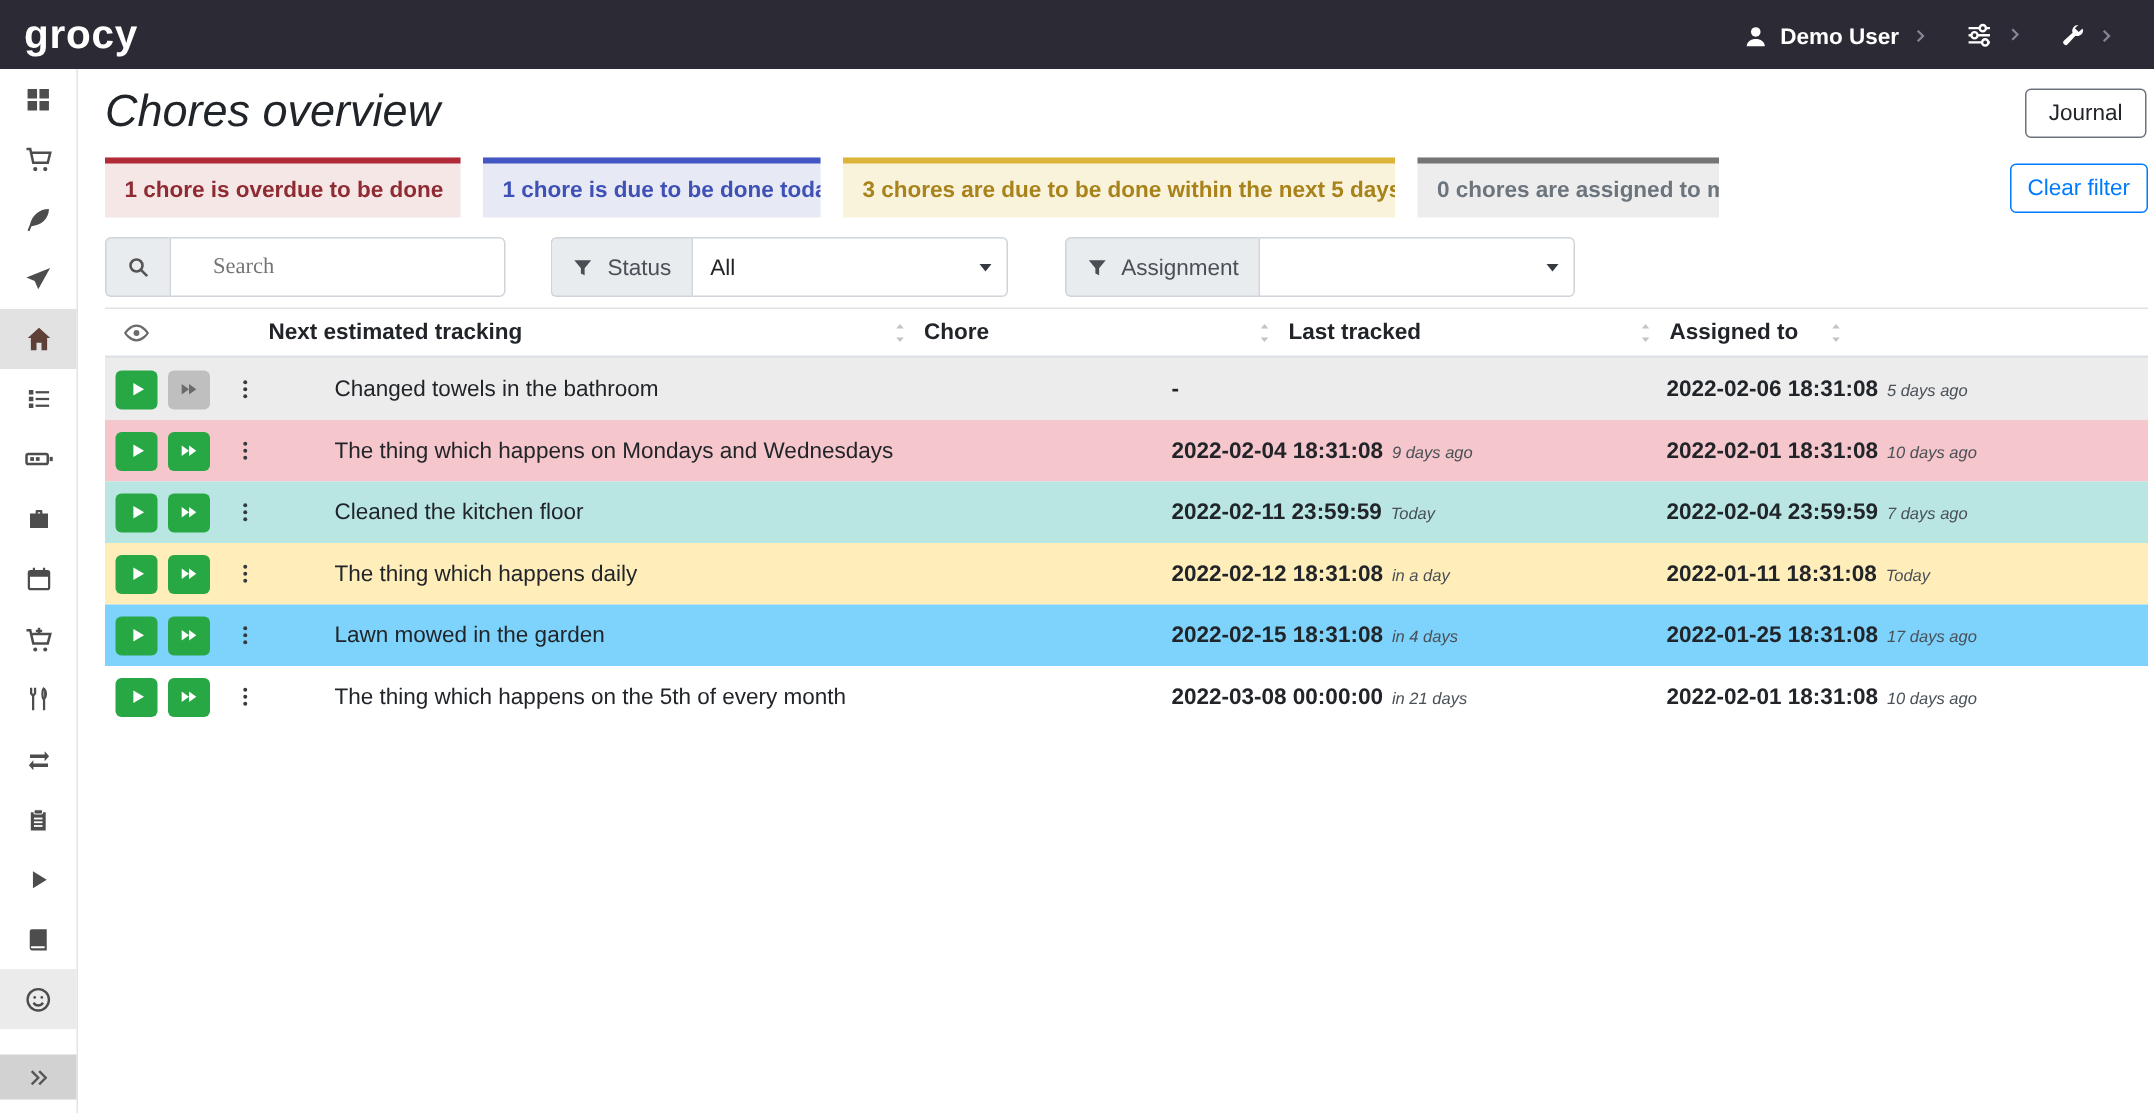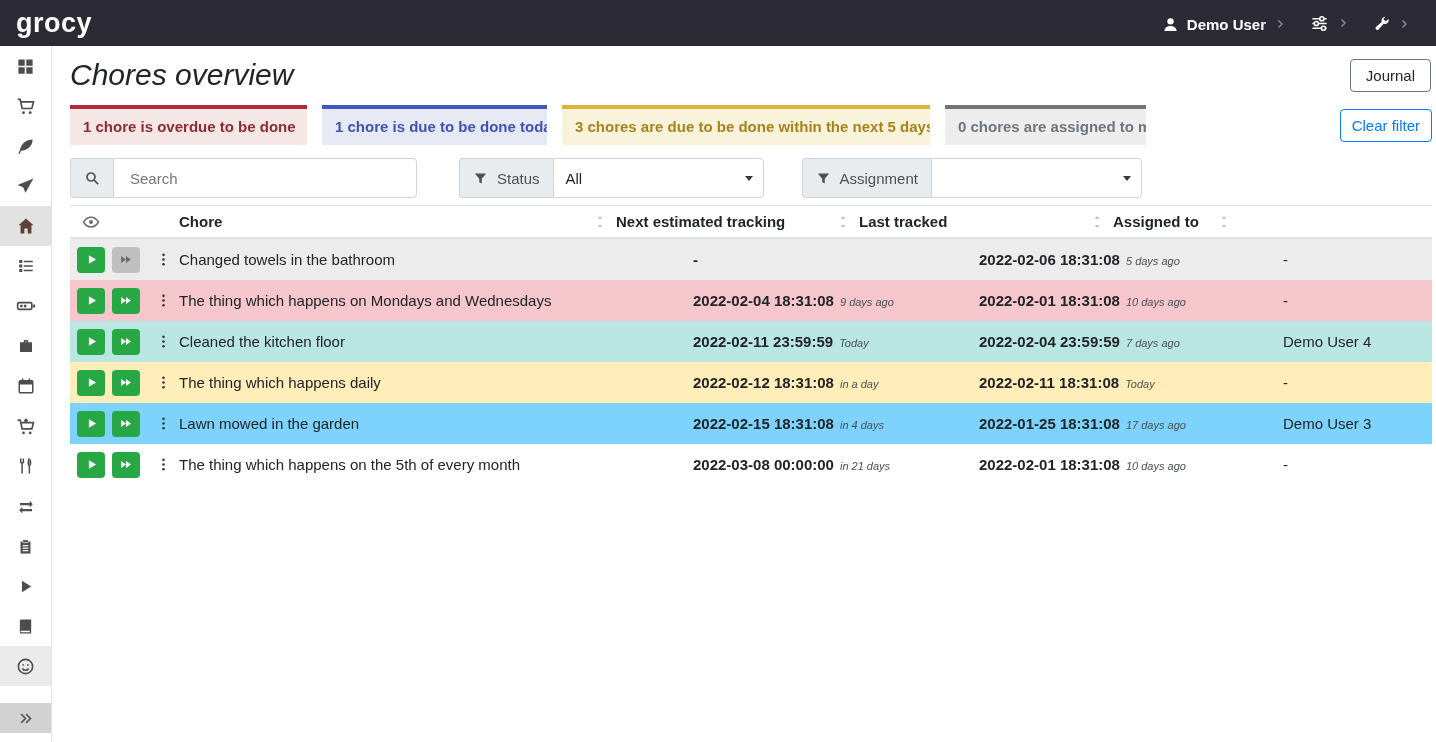--- a/index.html
+++ b/index.html
@@ -45,41 +45,41 @@
   .btn-clear { margin-left:auto; background:#fff; border:1px solid #007bff; color:#007bff; font-size:15px; padding:7px 11px; border-radius:4px; }
   
   .filters-row { display:flex; align-items:center; margin-top:13px; }
   .input-group { display:flex; height:40px; }
   .igroup-prepend {
     display:flex; align-items:center; gap:9px; background:#e9ecef;
     border:1px solid #ced4da; border-right:0; border-radius:4px 0 0 4px;
     padding:0 13px; color:#495057; font-size:15px;
   }
   .search-input {
-    width:304px; border:1px solid #ced4da; border-radius:0 4px 4px 0;
-    padding:0 16px; font-size:15px; color:#495057; outline:none; font-family:Liberation Sans, sans-serif;
+    width:224px; border:1px solid #ced4da; border-radius:0 4px 4px 0;
+    padding:0 28px; font-size:15px; color:#495057; outline:none; font-family:Liberation Serif, serif;
   }
   .fake-select {
     position:relative; width:211px; background:#fff; border:1px solid #ced4da;
     border-radius:0 4px 4px 0; display:flex; align-items:center;
     padding:0 24px 0 12px; font-size:15px; color:#212529; cursor:pointer;
   }
   .caret { position:absolute; right:10px; top:17px; width:0; height:0;
     border-left:4px solid transparent; border-right:4px solid transparent; border-top:5px solid #343a40; }
-  .grp-status { margin-left:42px; }
+  .grp-status { margin-left:30px; }
   .grp-assign { margin-left:38px; }
   
   .table-wrap { margin-top:7px; }
   .thead {
     display:grid; grid-template-columns:109px 437px 243px 254px 127px 1fr;
     height:34px; align-items:center; border-top:1px solid #dee2e6; border-bottom:2px solid #dee2e6;
   }
   .th { display:flex; align-items:center; justify-content:space-between; padding-right:10px; font-weight:bold; font-size:15px; cursor:pointer; height:100%; }
   .th-eye { padding-left:12px; cursor:default; }
-  .trow { display:grid; grid-template-columns:109px 514px 286px 304px 1fr; height:41px; align-items:center; }
+  .trow { display:grid; grid-template-columns:109px 514px 286px 304px 1fr; height:41px; align-items:center;gap:44px; }
   .cell-actions { display:flex; align-items:center; padding-left:7px; }
   .btn-track, .btn-skip {
     width:28px; height:26px; border:none; border-radius:4px; background:#28a745;
     display:flex; align-items:center; justify-content:center; color:#fff; padding:0;
   }
   .btn-skip { margin-left:7px; }
   .btn-skip.disabled { background:#bfbfbf; color:#6a6a6a; cursor:default; }
   .dots-btn { margin-left:12px; background:none; border:none; padding:2px 4px; }
   .cell { font-size:15px; color:#212529; padding-right:8px; white-space:nowrap; overflow:hidden; }
   .date-strong { font-weight:600; }
@@ -341,30 +341,30 @@
     <div class="thead">
       <div class="th th-eye">
         <span>
             <svg width="18" height="18" viewBox="0 0 24 24" fill="none" stroke="#6b6b6b" stroke-width="2">
               <path d="M2 12s4-6.5 10-6.5S22 12 22 12s-4 6.5-10 6.5S2 12 2 12z"></path>
               <circle cx="12" cy="12" r="2.6" fill="#6b6b6b" stroke="none"></circle>
             </svg>
           </span>
       </div>
       <div class="th">
-        <span>Chore</span>
+        <span>Next estimated tracking</span>
         <span>
             <svg width="12" height="14" viewBox="0 0 24 28" fill="#c4c4c4">
               <path d="M12 2l5 6H7z"></path>
               <path d="M12 26l-5-6h10z"></path>
             </svg>
           </span>
       </div>
       <div class="th">
-        <span>Next estimated tracking</span>
+        <span>Chore</span>
         <span>
             <svg width="12" height="14" viewBox="0 0 24 28" fill="#c4c4c4">
               <path d="M12 2l5 6H7z"></path>
               <path d="M12 26l-5-6h10z"></path>
             </svg>
           </span>
       </div>
       <div class="th">
         <span>Last tracked</span>
         <span>
@@ -507,21 +507,21 @@
                   <circle cx="12" cy="12" r="2.1"></circle>
                   <circle cx="12" cy="19.5" r="2.1"></circle>
                 </svg></span>
       </button>
     </div>
     <div class="cell">The thing which happens daily</div>
     <div class="cell">
       <span class="date-strong">2022-02-12 18:31:08</span><span class="ago">in a day</span>
     </div>
     <div class="cell">
-      <span class="date-strong">2022-02-11 18:31:08</span><span class="ago">Today</span>
+      <span class="date-strong">2022-01-11 18:31:08</span><span class="ago">Today</span>
     </div>
     <div class="cell">-</div>
   </div>
         <div class="trow" style="background: #7dd3fc;">
     <div class="cell-actions">
       <button class="btn btn-track">
         <span>
                 <svg width="13" height="13" viewBox="0 0 20 20" fill="currentColor">
                   <path d="M6 3.5l11 6.5-11 6.5z"></path>
                 </svg>

